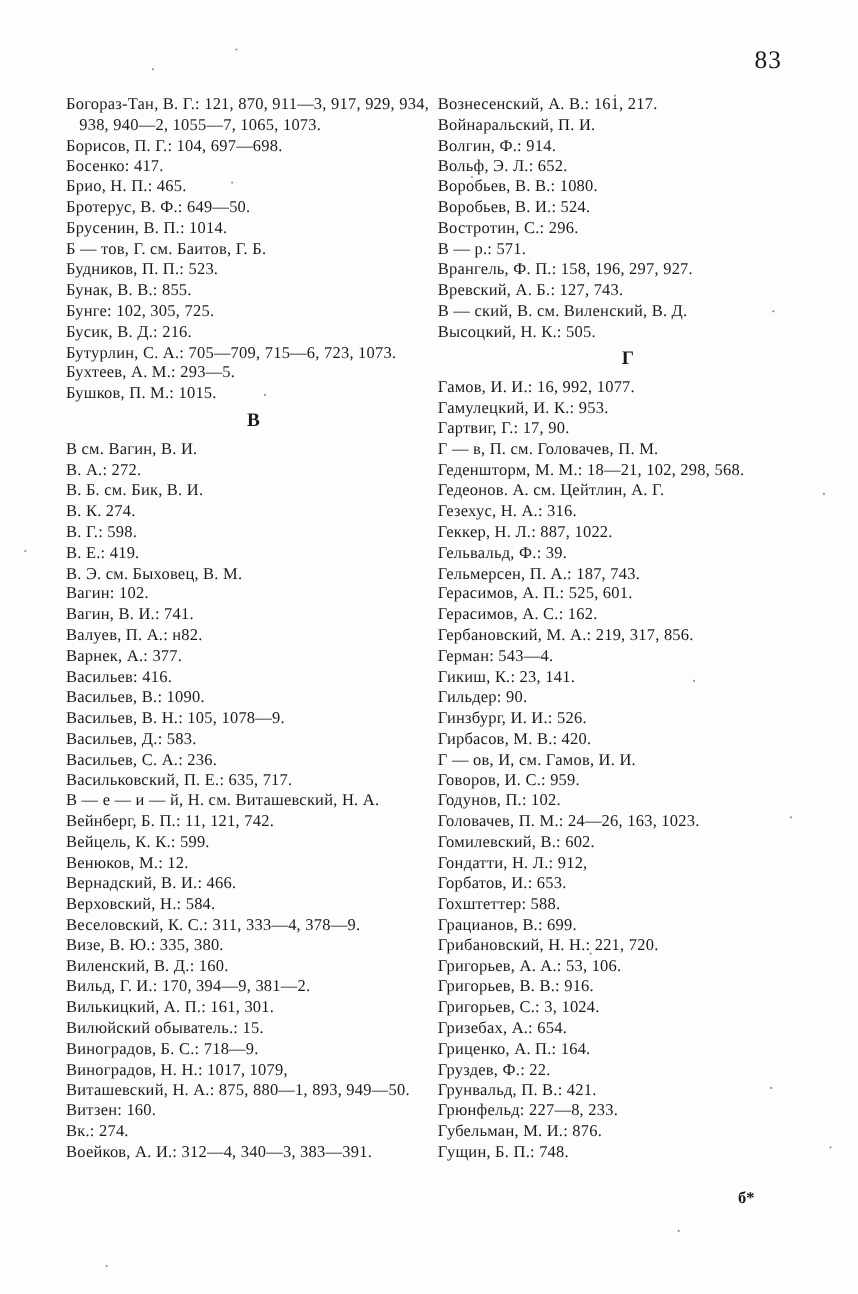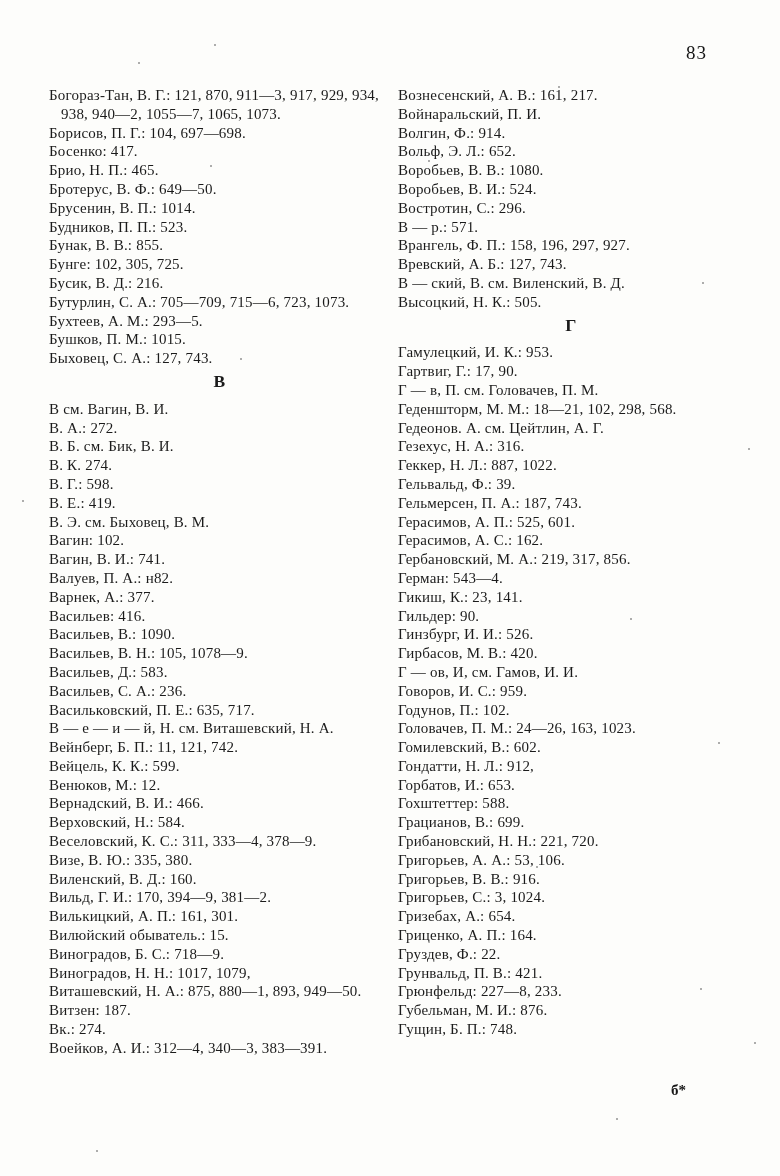--- a/index.html
+++ b/index.html
@@ -13,32 +13,32 @@
     height: 1176px;
     background: #fdfdfb;
     overflow: hidden;
     font-family: "Liberation Serif", "DejaVu Serif", serif;
     color: #1b1b1b;
   }
   .page-number {
     position: absolute;
     top: 42px;
     left: 686px;
-    font-size: 19px;
+    font-size: 23px;
     letter-spacing: 1px;
     color: #161616;
   }
   .col {
     position: absolute;
     top: 86px;
     font-size: 15px;
     line-height: 18.8px;
     letter-spacing: 0.2px;
   }
-  .col-left  { left: 49px;  width: 341px; }
+  .col-left  { left: 60px;  width: 341px; }
   .col-right { left: 398px; width: 346px; }
   .entry {
     padding-left: 12px;
     text-indent: -12px;
     white-space: normal;
   }
   .heading {
     text-align: center;
     font-weight: bold;
     font-size: 17.5px;
@@ -68,28 +68,28 @@
 <div class="page">
   <div class="page-number">83</div>
 
   <div class="col col-left">
       <div class="entry">Богораз-Тан, В. Г.: 121, 870, 911—3, 917, 929, 934, 938, 940—2, 1055—7, 1065, 1073.</div>
       <div class="entry">Борисов, П. Г.: 104, 697—698.</div>
       <div class="entry">Босенко: 417.</div>
       <div class="entry">Брио, Н. П.: 465.</div>
       <div class="entry">Бротерус, В. Ф.: 649—50.</div>
       <div class="entry">Брусенин, В. П.: 1014.</div>
+      <div class="entry">Б — тов, Г. см. Баитов, Г. Б.</div>
       <div class="entry">Будников, П. П.: 523.</div>
       <div class="entry">Бунак, В. В.: 855.</div>
       <div class="entry">Бунге: 102, 305, 725.</div>
       <div class="entry">Бусик, В. Д.: 216.</div>
       <div class="entry">Бутурлин, С. А.: 705—709, 715—6, 723, 1073.</div>
       <div class="entry">Бухтеев, А. М.: 293—5.</div>
       <div class="entry">Бушков, П. М.: 1015.</div>
-      <div class="entry">Быховец, С. А.: 127, 743.</div>
       <div class="heading">В</div>
       <div class="entry">В см. Вагин, В. И.</div>
       <div class="entry">В. А.: 272.</div>
       <div class="entry">В. Б. см. Бик, В. И.</div>
       <div class="entry">В. К. 274.</div>
       <div class="entry">В. Г.: 598.</div>
       <div class="entry">В. Е.: 419.</div>
       <div class="entry">В. Э. см. Быховец, В. М.</div>
       <div class="entry">Вагин: 102.</div>
       <div class="entry">Вагин, В. И.: 741.</div>
@@ -109,38 +109,39 @@
       <div class="entry">Верховский, Н.: 584.</div>
       <div class="entry">Веселовский, К. С.: 311, 333—4, 378—9.</div>
       <div class="entry">Визе, В. Ю.: 335, 380.</div>
       <div class="entry">Виленский, В. Д.: 160.</div>
       <div class="entry">Вильд, Г. И.: 170, 394—9, 381—2.</div>
       <div class="entry">Вилькицкий, А. П.: 161, 301.</div>
       <div class="entry">Вилюйский обыватель.: 15.</div>
       <div class="entry">Виноградов, Б. С.: 718—9.</div>
       <div class="entry">Виноградов, Н. Н.: 1017, 1079,</div>
       <div class="entry">Виташевский, Н. А.: 875, 880—1, 893, 949—50.</div>
-      <div class="entry">Витзен: 187.</div>
+      <div class="entry">Витзен: 160.</div>
       <div class="entry">Вк.: 274.</div>
       <div class="entry">Воейков, А. И.: 312—4, 340—3, 383—391.</div>
     </div>
   <div class="col col-right">
       <div class="entry">Вознесенский, А. В.: 161, 217.</div>
       <div class="entry">Войнаральский, П. И.</div>
       <div class="entry">Волгин, Ф.: 914.</div>
       <div class="entry">Вольф, Э. Л.: 652.</div>
       <div class="entry">Воробьев, В. В.: 1080.</div>
       <div class="entry">Воробьев, В. И.: 524.</div>
       <div class="entry">Востротин, С.: 296.</div>
       <div class="entry">В — р.: 571.</div>
       <div class="entry">Врангель, Ф. П.: 158, 196, 297, 927.</div>
       <div class="entry">Вревский, А. Б.: 127, 743.</div>
       <div class="entry">В — ский, В. см. Виленский, В. Д.</div>
       <div class="entry">Высоцкий, Н. К.: 505.</div>
       <div class="heading">Г</div>
+      <div class="entry">Гамов, И. И.: 16, 992, 1077.</div>
       <div class="entry">Гамулецкий, И. К.: 953.</div>
       <div class="entry">Гартвиг, Г.: 17, 90.</div>
       <div class="entry">Г — в, П. см. Головачев, П. М.</div>
       <div class="entry">Геденшторм, М. М.: 18—21, 102, 298, 568.</div>
       <div class="entry">Гедеонов. А. см. Цейтлин, А. Г.</div>
       <div class="entry">Гезехус, Н. А.: 316.</div>
       <div class="entry">Геккер, Н. Л.: 887, 1022.</div>
       <div class="entry">Гельвальд, Ф.: 39.</div>
       <div class="entry">Гельмерсен, П. А.: 187, 743.</div>
       <div class="entry">Герасимов, А. П.: 525, 601.</div>

